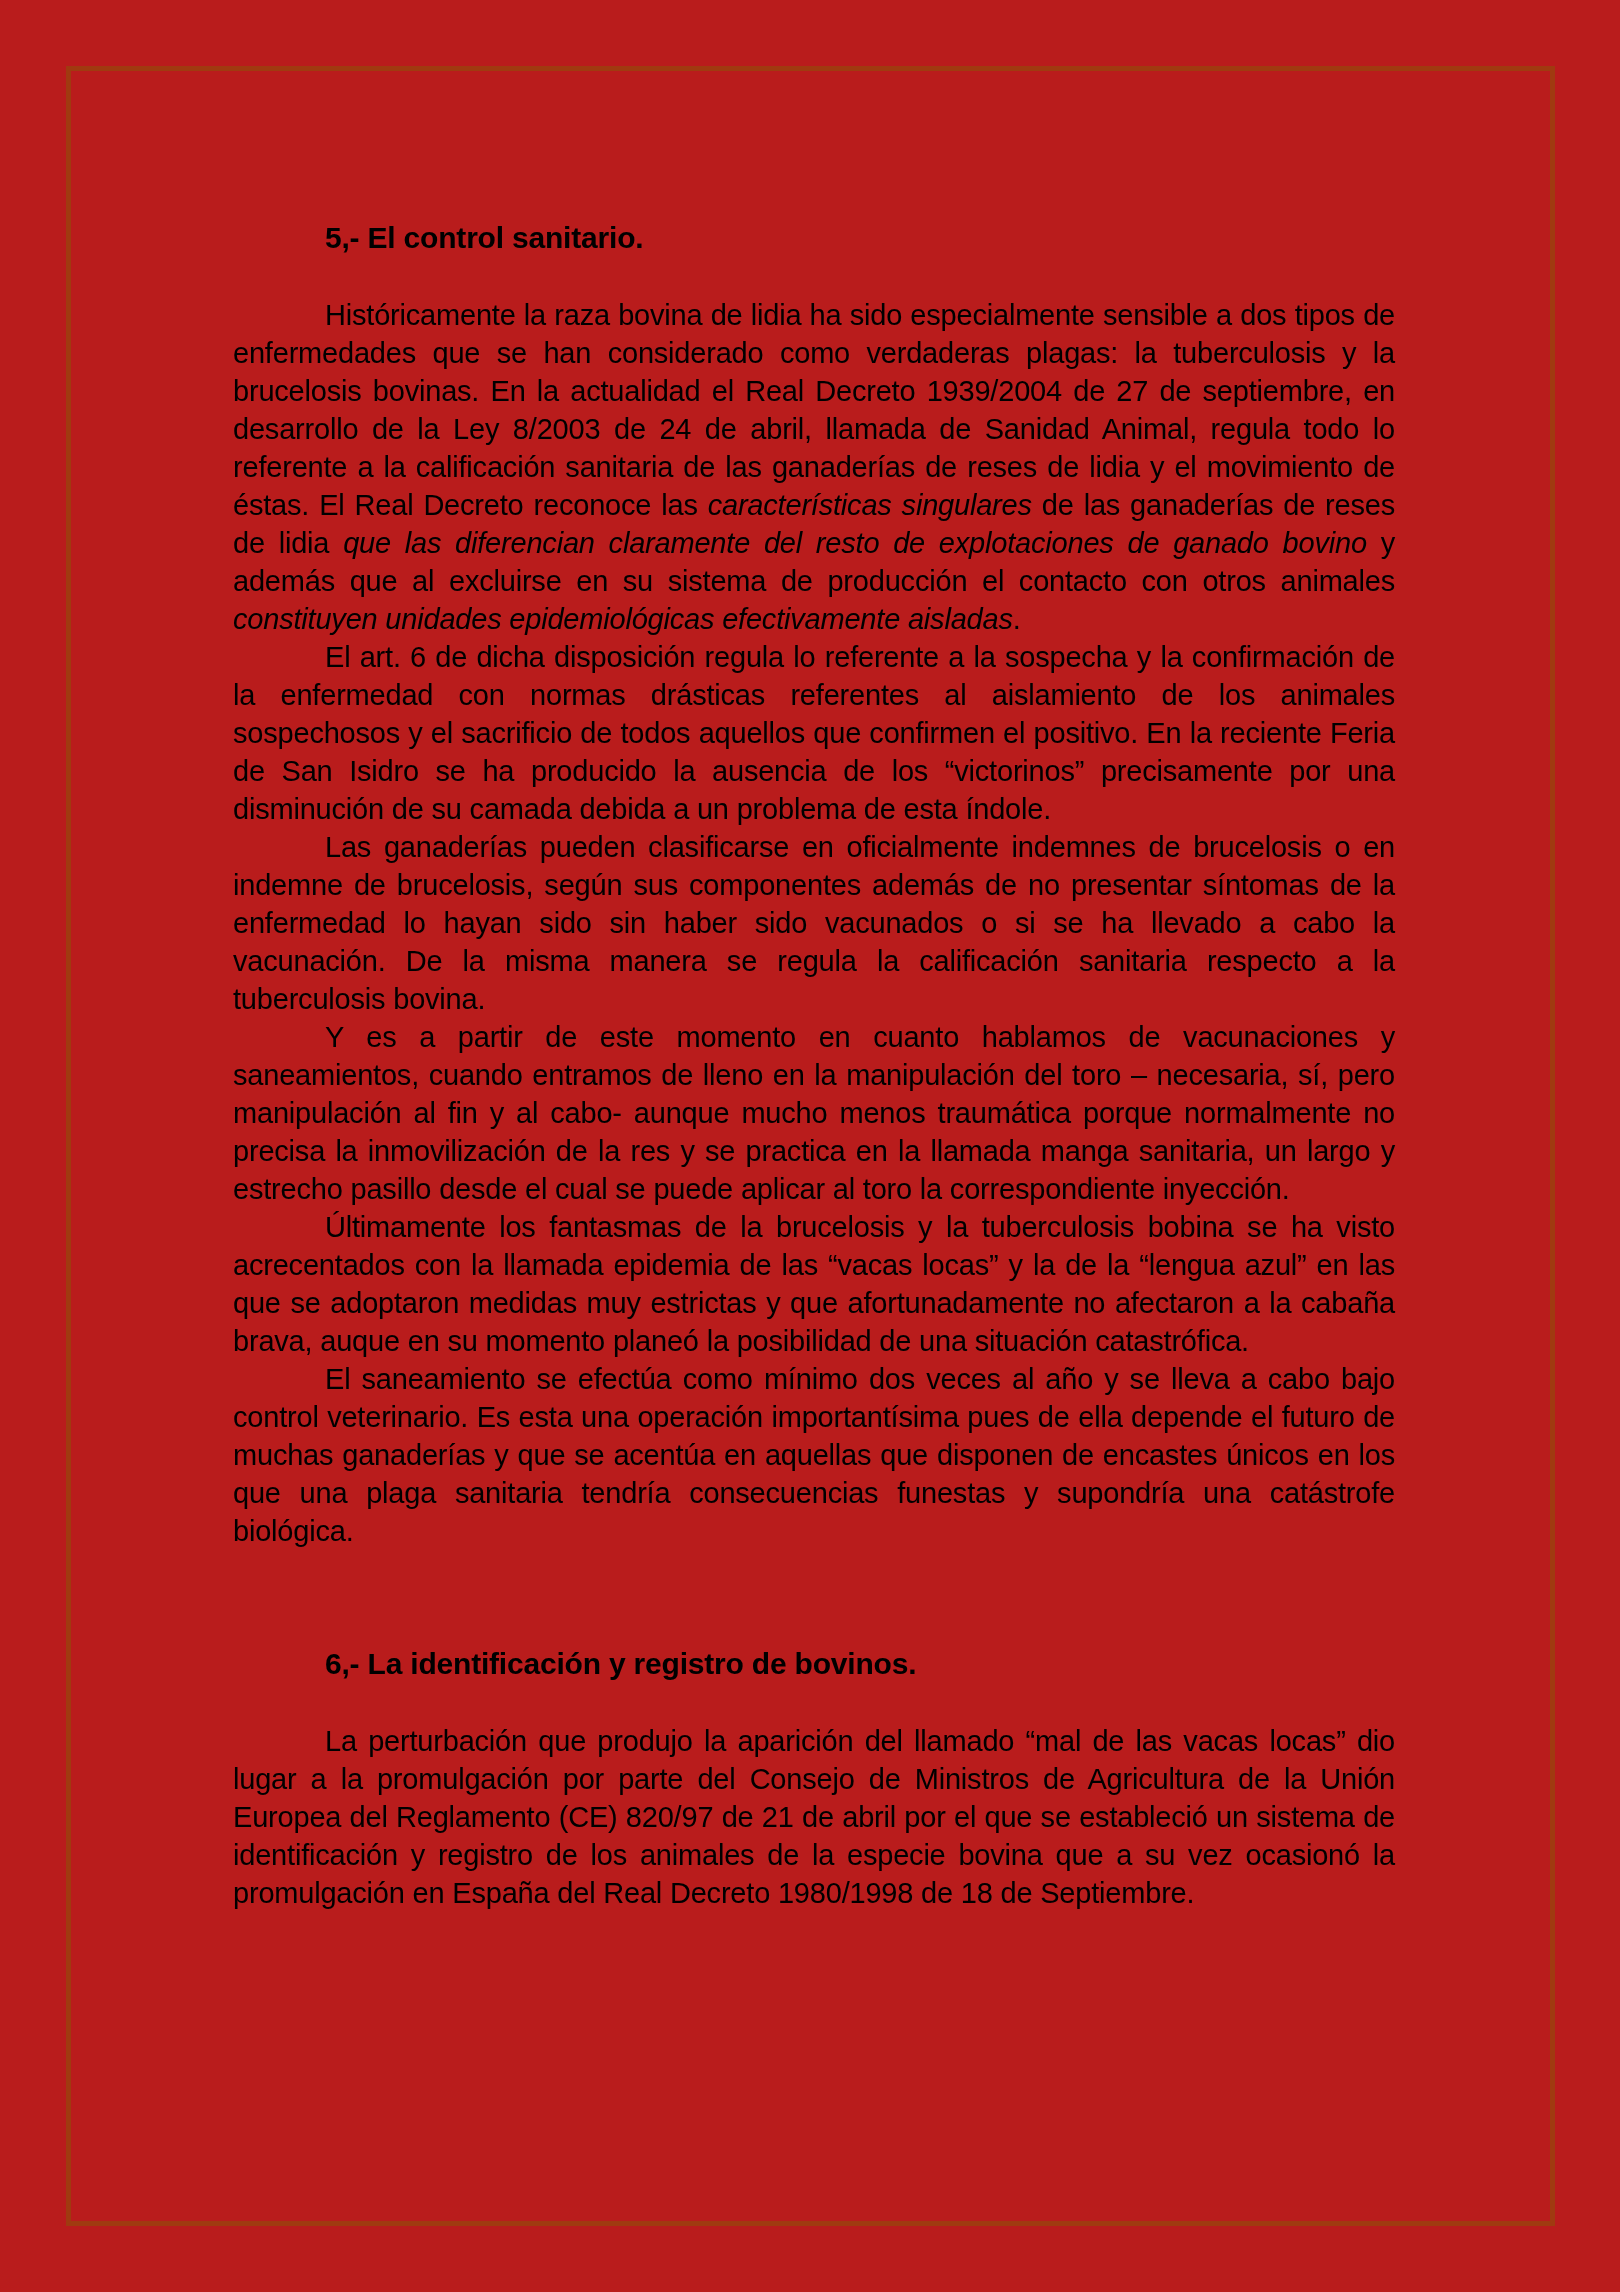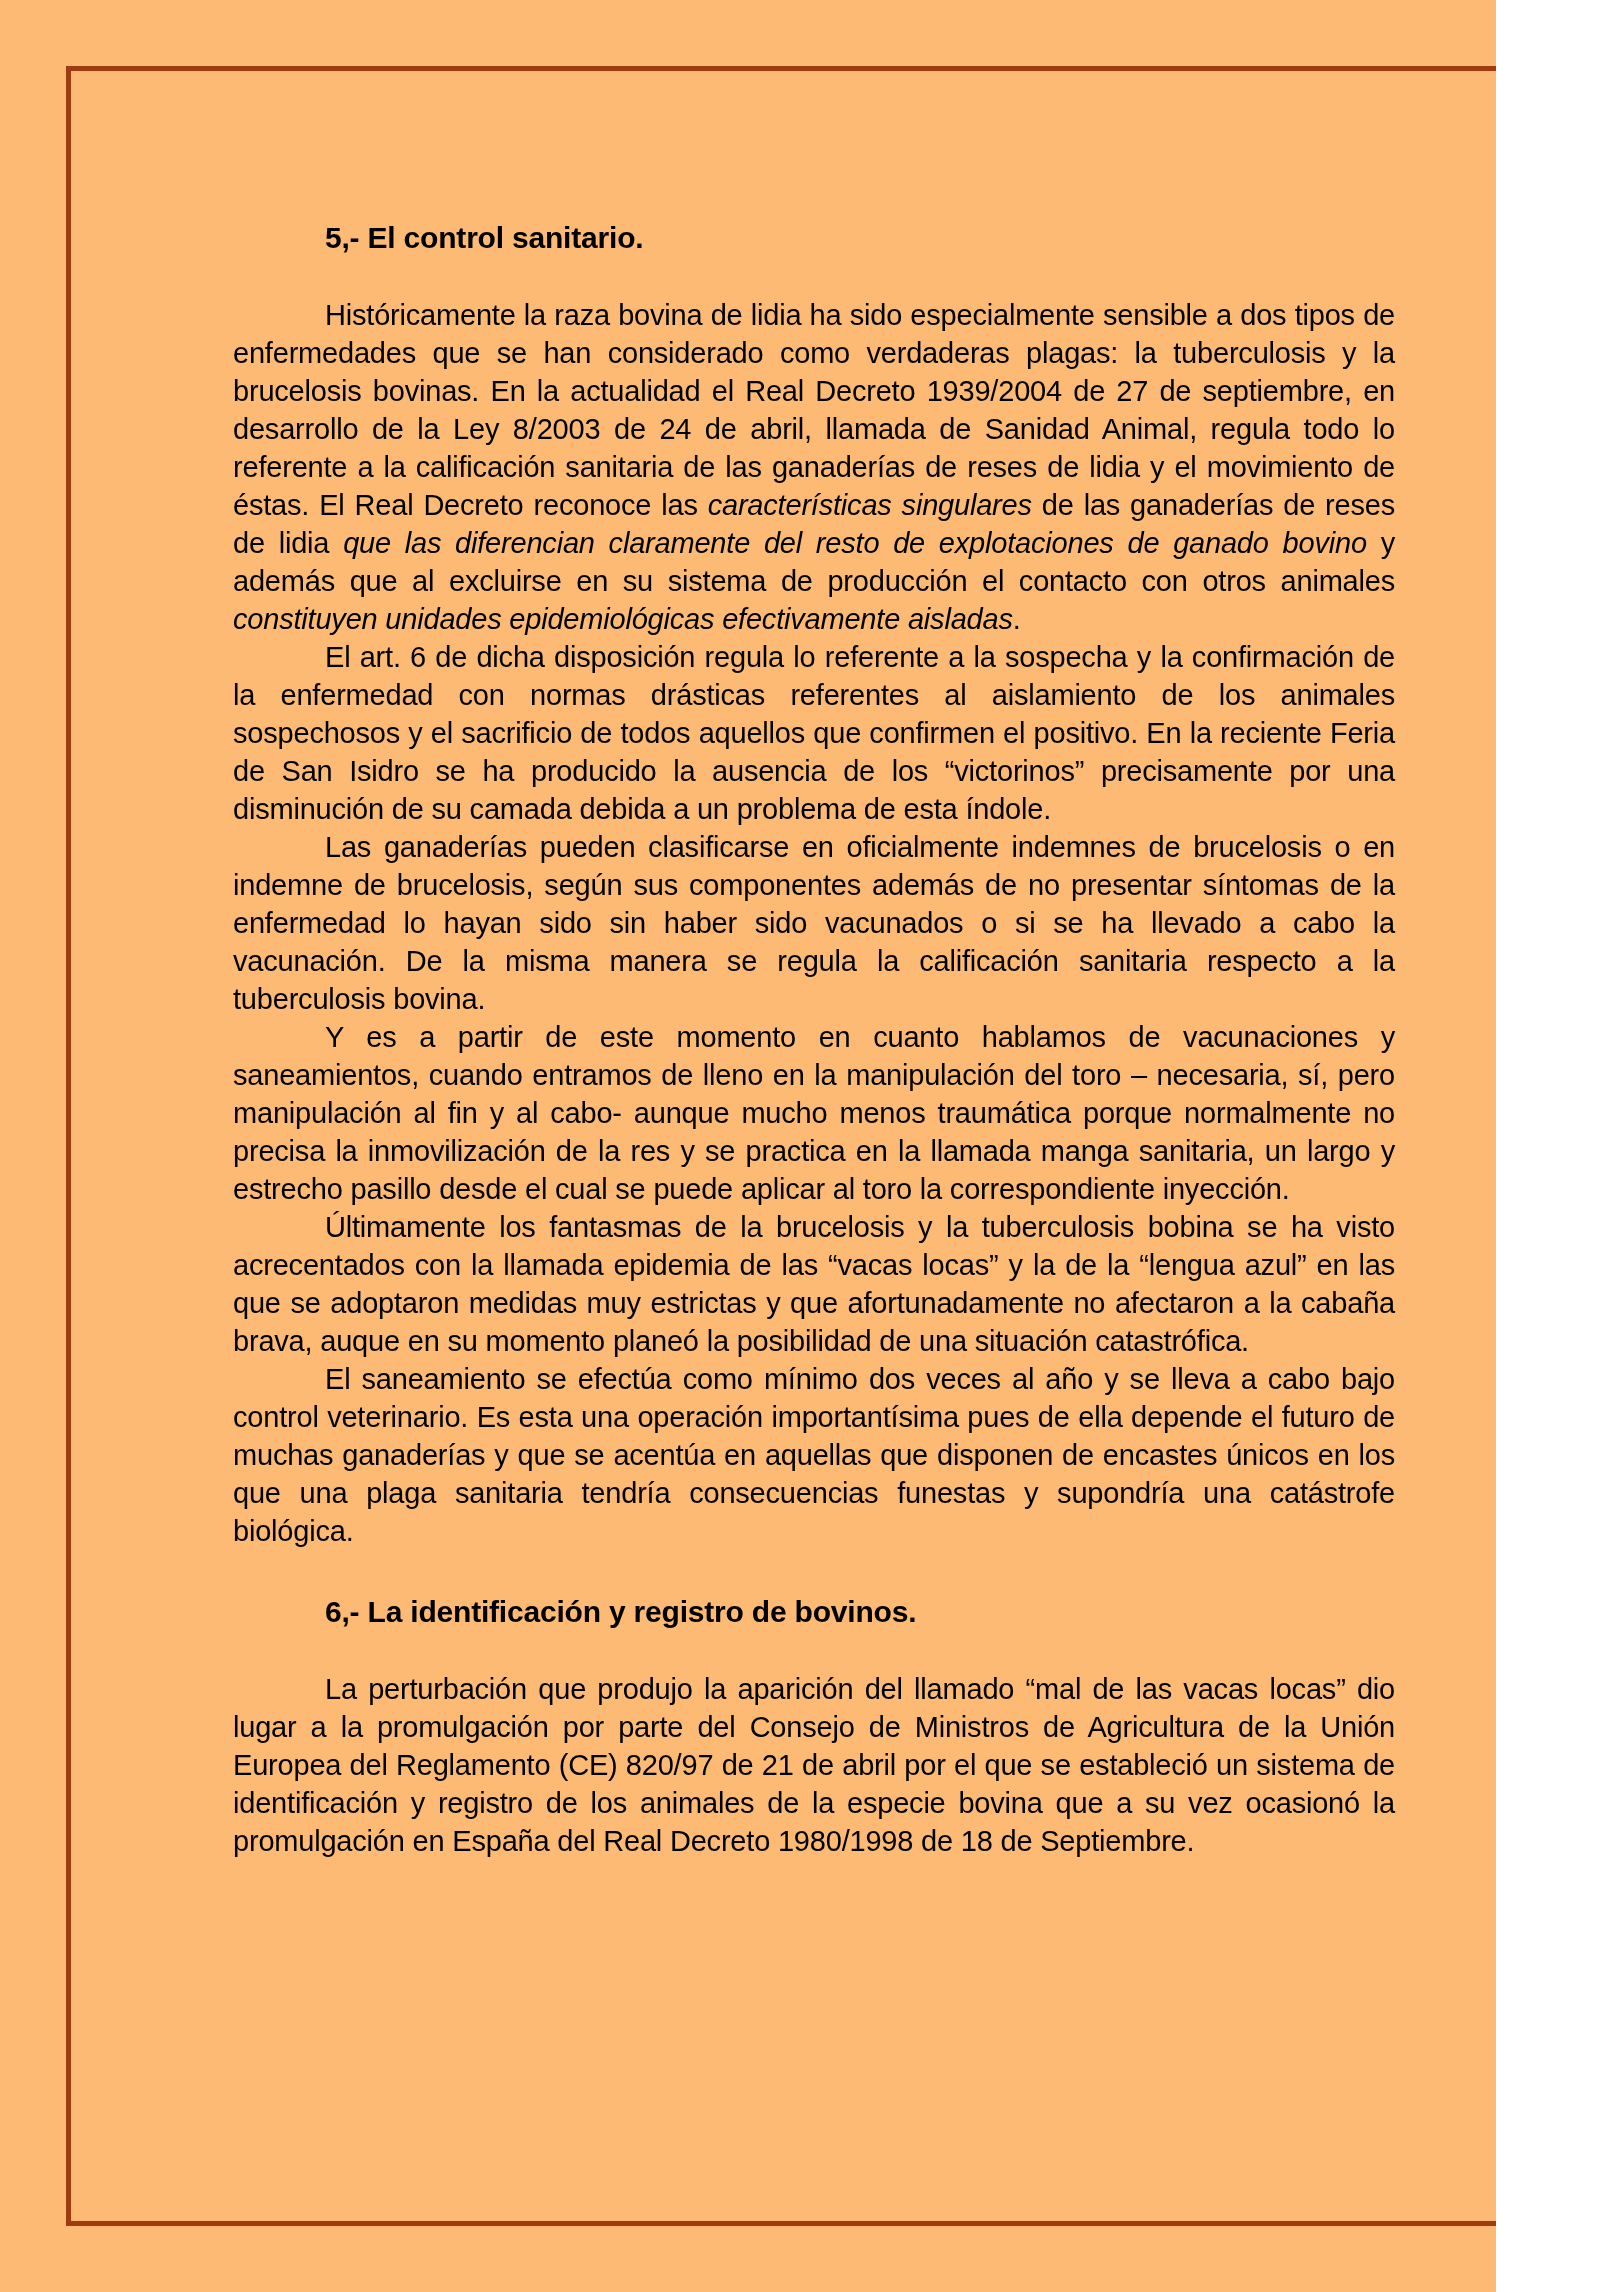--- a/index.html
+++ b/index.html
@@ -2,23 +2,23 @@
 <html lang="es"><head>
 <meta charset="utf-8">
 <style>
   html, body {
     margin: 0;
     padding: 0;
     background: #ffffff;
   }
   .page {
     position: relative;
-    width: 1496px;
+    width: 1620px;
     height: 2293px;
-    background: #fdba74;
+    background: #b91c1c;
     overflow: hidden;
     text-decoration: underline;
   }
   .frame {
     position: absolute;
     left: 66px;
     top: 66px;
     width: 1489px;
     height: 2160px;
     box-sizing: border-box;
@@ -38,21 +38,21 @@
     letter-spacing: -0.2px;
   }
   h2.heading {
     font-size: 30px;
     font-weight: bold;
     line-height: 39px;
     margin: 0 0 39px 92px;
     text-align: left;
   }
   section.second h2.heading {
-    margin-top: 42px;
+    margin-top: 94px;
   }
   p.para {
     margin: 0;
     text-indent: 92px;
   }
   p.para em {
     font-style: italic;
     font-weight: normal;
   }
 </style>

